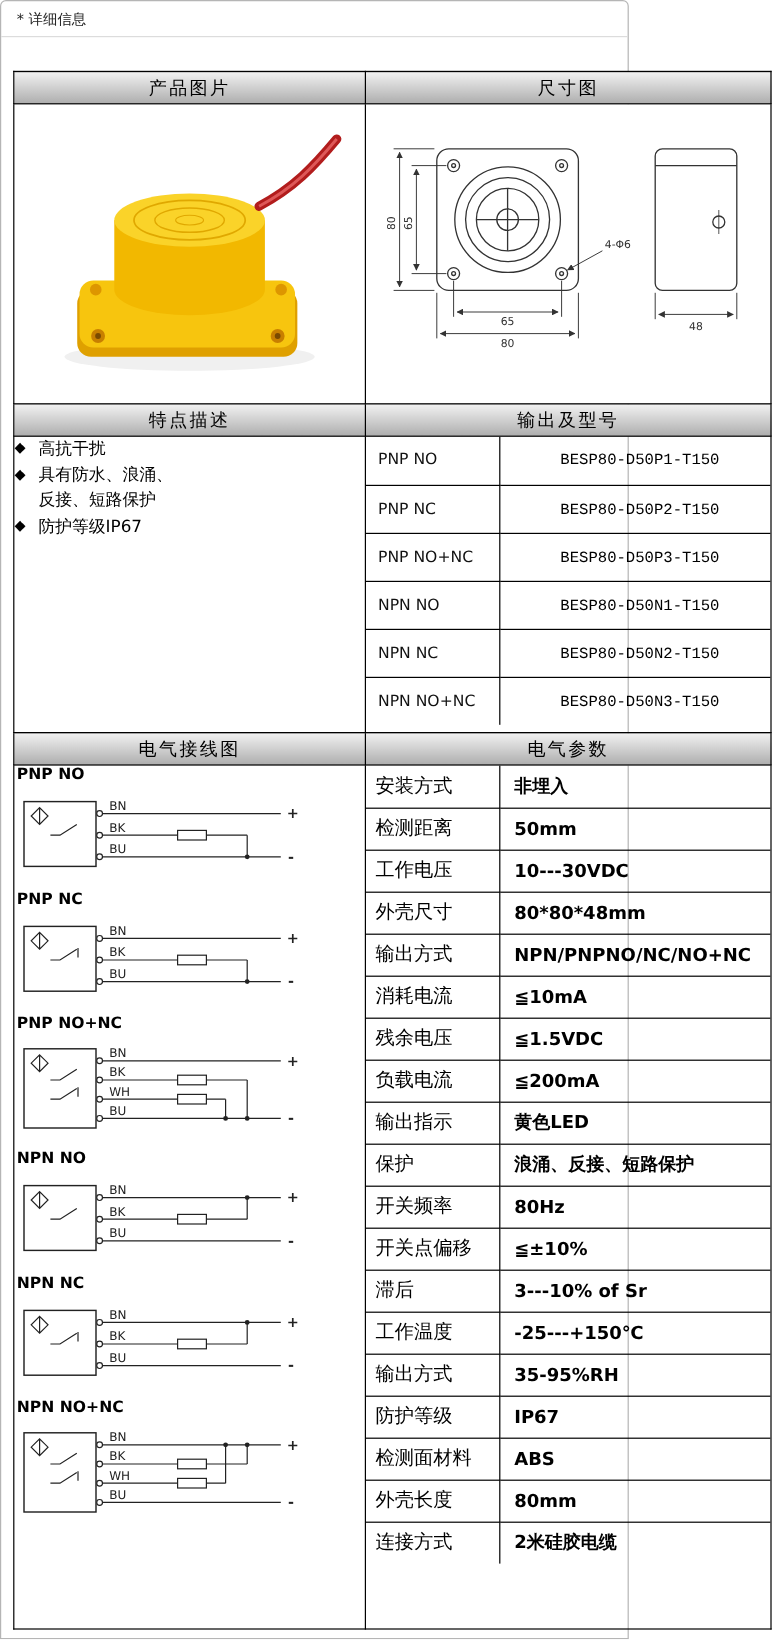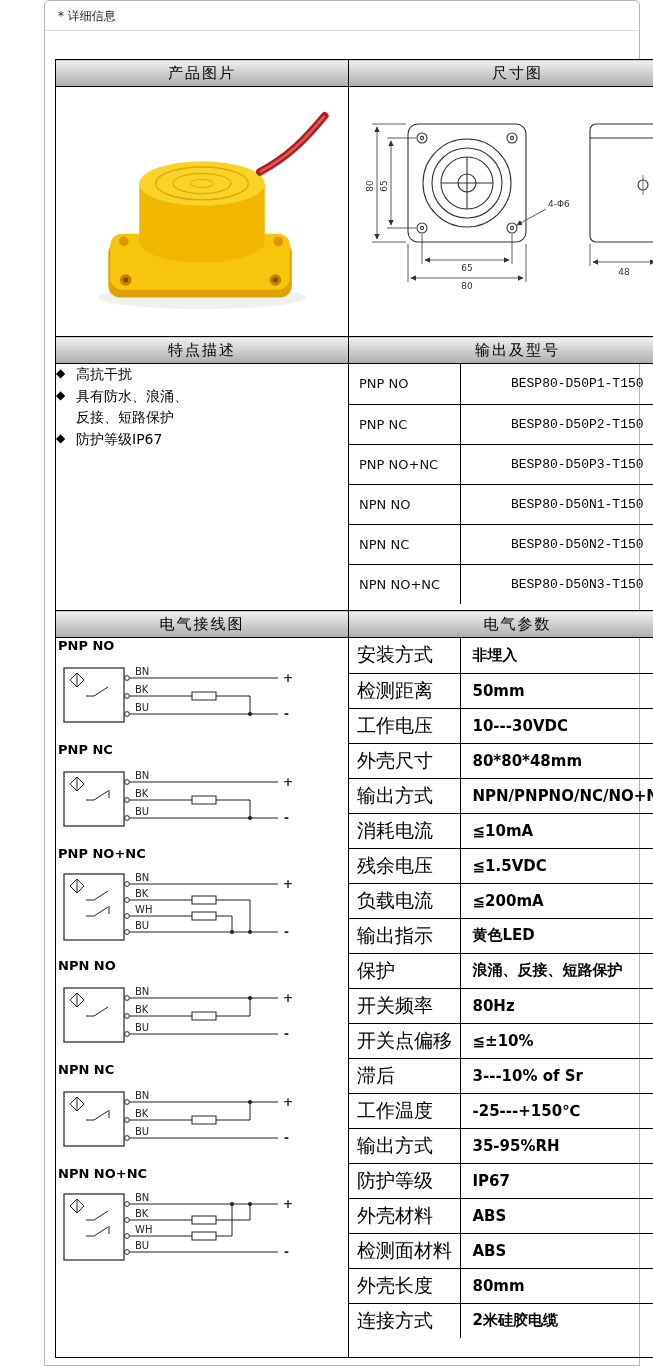--- a/index.html
+++ b/index.html
@@ -1,37 +1,37 @@
 <!DOCTYPE html>
 <html><head>
 <meta charset="utf-8">
 <style>
   * { box-sizing: border-box; }
   html, body { margin:0; padding:0; background:#fff; }
   body { width:653px; font-family:"DejaVu Sans","Liberation Sans",sans-serif; color:#000; }
-  .page { width:596px; min-height:1366px; border:1px solid #b5b5b5; border-radius:5px 5px 0 0; background:#fff;margin-left:44px; }
+  .page { width:524px; min-height:1366px; border:1px solid #b5b5b5; border-radius:5px 5px 0 0; background:#fff; }
   .note-bar { height:30px; line-height:30px; padding:0 13px; font-size:12px; color:#222; border-bottom:1px solid #dcdcdc; }
   table.main { border-collapse:collapse; margin:28px 9px 0 10px; width:631px; table-layout:fixed; }
   table.main > tbody > tr > th, table.main > tbody > tr > td { border:1px solid #000; padding:0; }
   th.hdr { height:27px; background:linear-gradient(180deg,#f0f0f0 0%,#c8c8c8 60%,#adadad 100%); font-size:15px; font-weight:normal; text-align:center; letter-spacing:2px; }
   td.imgcell { height:250px; text-align:center; vertical-align:middle; background:#fff; }
   td.featcell { height:247px; vertical-align:top; padding:24px 8px 0 10px; }
   .feat-item { display:flex; gap:6px; font-size:14px; line-height:1.45; margin-bottom:2px; }
   .feat-bullet { flex:0 0 14px; font-size:12px; padding-top:1px; }
   .feat-text { max-width:122px; }
   .feat-text.wide { max-width:240px; }
   table.nested { border-collapse:collapse; width:100%; table-layout:fixed; }
   table.nested td { border-bottom:1px solid #000; }
   table.nested tr:last-child td { border-bottom:none; }
   table.nested td.first { border-right:1px solid #000; }
   table.models td { height:40px; font-size:13px; }
   td.mtype { padding-left:10px; color:#111; }
   td.mnum { text-align:center; font-family:"Liberation Mono","DejaVu Sans Mono",monospace; font-size:13px;padding-left:9px; }
   table.params td { height:35px; }
-  td.pname { width:111px; padding-left:8px; font-size:19px; }
+  td.pname { width:111px; padding-left:8px; font-size:16px; }
   td.pval { padding-left:12px; font-size:15px; font-weight:600; }
   td.wirecell { vertical-align:top; padding:52px 0 0 10px; }
   .wblock { margin-bottom:4px; }
   .wtitle { font-size:13px; font-weight:bold; margin:0 0 1px 2px; }
   svg text.wl { font:10px "DejaVu Sans",sans-serif; fill:#222; }
   svg text.pm { font:bold 12px "DejaVu Sans",sans-serif; fill:#222; }
   svg text.dim { font:9px "DejaVu Sans",sans-serif; fill:#333; }
 </style>
 </head>
 <body>
@@ -403,24 +403,20 @@
                 </tr>
               <tr>
                   <td class="first pname">输出方式</td>
                   <td class="pval">35-95%RH</td>
                 </tr>
               <tr>
                   <td class="first pname">防护等级</td>
                   <td class="pval">IP67</td>
                 </tr>
               <tr>
-                  <td class="first pname">外壳材料</td>
-                  <td class="pval">ABS</td>
-                </tr>
-              <tr>
                   <td class="first pname">检测面材料</td>
                   <td class="pval">ABS</td>
                 </tr>
               <tr>
                   <td class="first pname">外壳长度</td>
                   <td class="pval">80mm</td>
                 </tr>
               <tr>
                   <td class="first pname">连接方式</td>
                   <td class="pval">2米硅胶电缆</td>

